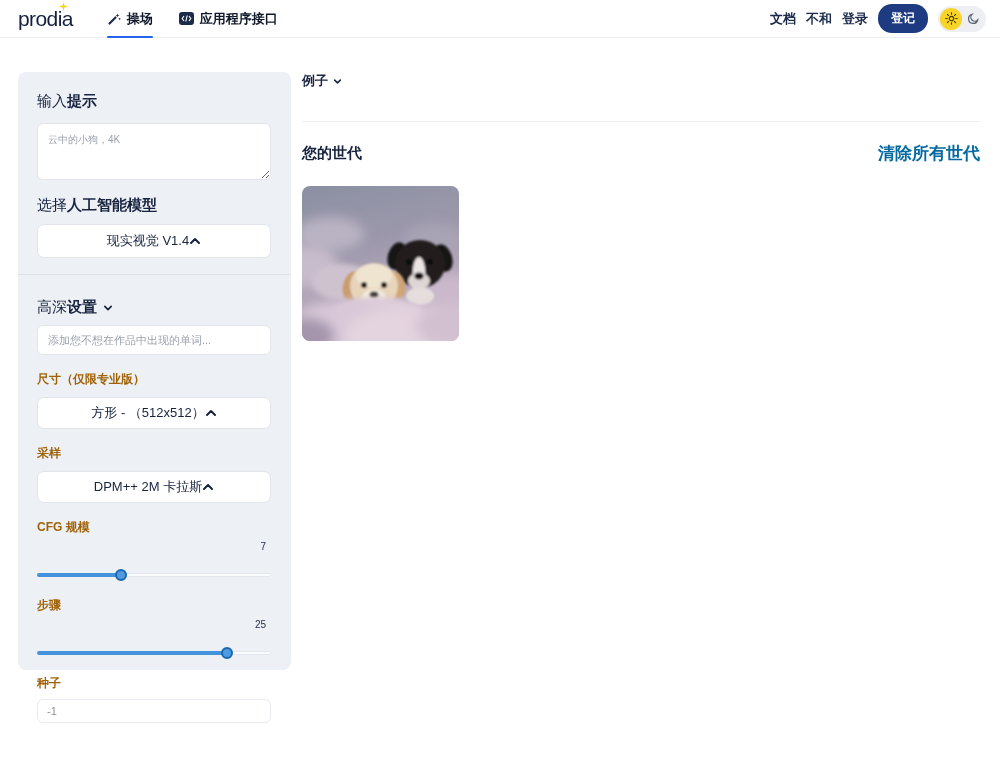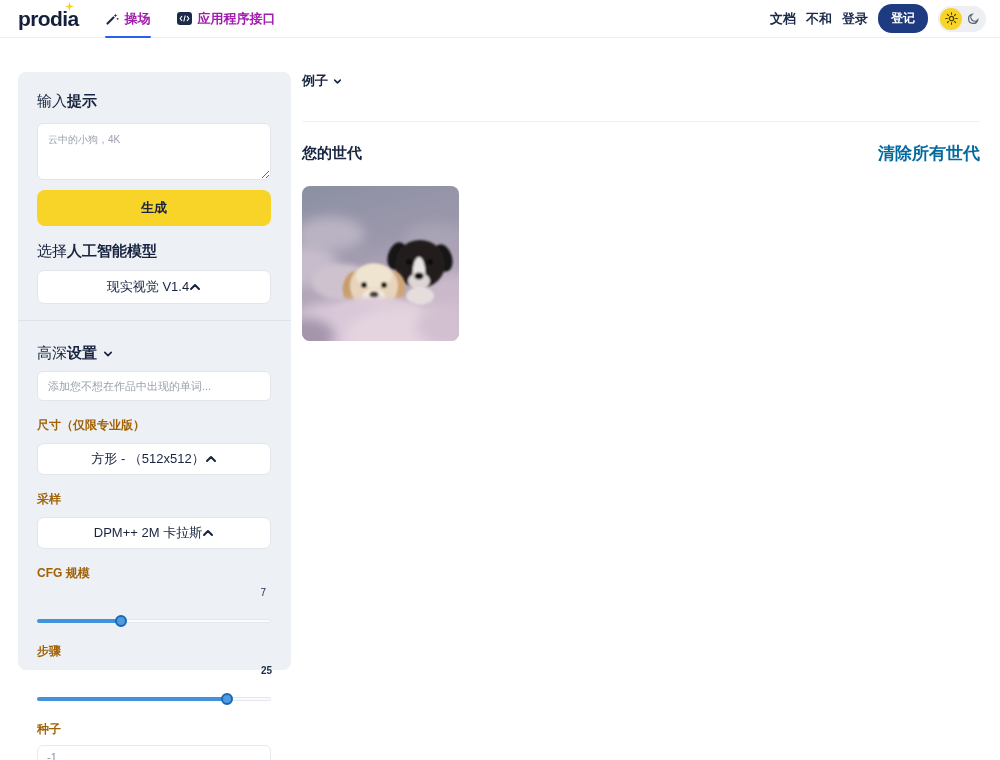--- a/index.html
+++ b/index.html
@@ -3,25 +3,25 @@
 <meta charset="utf-8">
 <style>
   * { margin:0; padding:0; box-sizing:border-box; }
   html,body { width:1000px; height:760px; background:#fff;
     font-family:"Liberation Sans","DejaVu Sans",sans-serif; color:#17233F; overflow:hidden; }
 
   
   .navbar { position:absolute; top:0; left:0; width:1000px; height:38px;
     display:flex; align-items:center; padding:0 14px 0 18px; background:#fff;
     border-bottom:1px solid #ECEFF3; }
-  .logo { position:relative; font-size:21px; font-weight:bold; letter-spacing:-0.6px;
-    color:#141F3C; margin-right:26px; cursor:pointer; }
+  .logo { position:relative; font-size:21px; font-weight:normal; letter-spacing:-0.6px;
+    color:#141F3C; margin-right:34px; cursor:pointer; }
   .logo .sparkle { position:absolute; top:-5px; right:5px; width:9px; height:9px; }
   .nav-tab { position:relative; display:flex; align-items:center; gap:6px; height:38px;
-    font-size:13px; font-weight:700; color:#a21caf; margin-right:26px; cursor:pointer; }
+    font-size:13px; font-weight:700; color:#0f172a; margin-right:26px; cursor:pointer; }
   .nav-tab .underline { position:absolute; left:0; right:0; bottom:0; height:2px;
     background:var(--link-blue,#2563EB); border-radius:2px; display:none; }
   .nav-tab.active .underline { display:block; }
   .api-badge { width:15px; height:13px; background:#1C2B4A; border-radius:3px;
     display:inline-flex; align-items:center; justify-content:center; }
   .nav-right { margin-left:auto; display:flex; align-items:center; gap:10px; }
   .nav-link { font-size:13px; font-weight:700; color:#1C2B4A; cursor:pointer; }
   .register-btn { background:var(--navy,#1E3A80); color:#fff; font-size:12px; font-weight:700;
     border:none; border-radius:14px; padding:6px 13px; cursor:pointer; }
   .theme-toggle { display:flex; align-items:center; background:#EDEFF2; border-radius:13px;
@@ -142,21 +142,20 @@
       </span>
     </div>
   </div>
 </header>
 
 <aside class="sidebar">
   <div class="side-heading"><span>输入</span><b>提示</b></div>
 
   <textarea class="prompt-textarea" placeholder="云中的小狗，4K" style=""></textarea>
 
-  <button class="generate-btn">生成</button>
 
   <div class="side-heading model-heading"><span>选择</span><b>人工智能模型</b></div>
 
   <div class="select-box">
     <span>现实视觉 V1.4</span>
     <svg class="chev" width="12" height="10" viewBox="0 0 12 10">
       <polyline points="2,7 6,3 10,7" fill="none" stroke="#17233F" stroke-width="2" stroke-linecap="round" stroke-linejoin="round"></polyline>
     </svg>
   </div>
 
@@ -195,21 +194,21 @@
   </div>
   <div class="slider">
     <div class="track"></div>
     <div class="fill" style="width: 36%;">
       <div class="thumb"></div>
     </div>
   </div>
 
   <div class="field-label">步骤</div>
   <div style="text-align:right;">
-    <span class="slider-value" style="display:inline-block;margin-right:0;font-weight:bold;">25</span>
+    <span class="slider-value" style="display:inline-block;margin-right:6px;">25</span>
   </div>
   <div class="slider">
     <div class="track"></div>
     <div class="fill" style="width: 81%;">
       <div class="thumb"></div>
     </div>
   </div>
 
   <div class="field-label">种子</div>
   <input class="seed-input" value="-1" style="">

